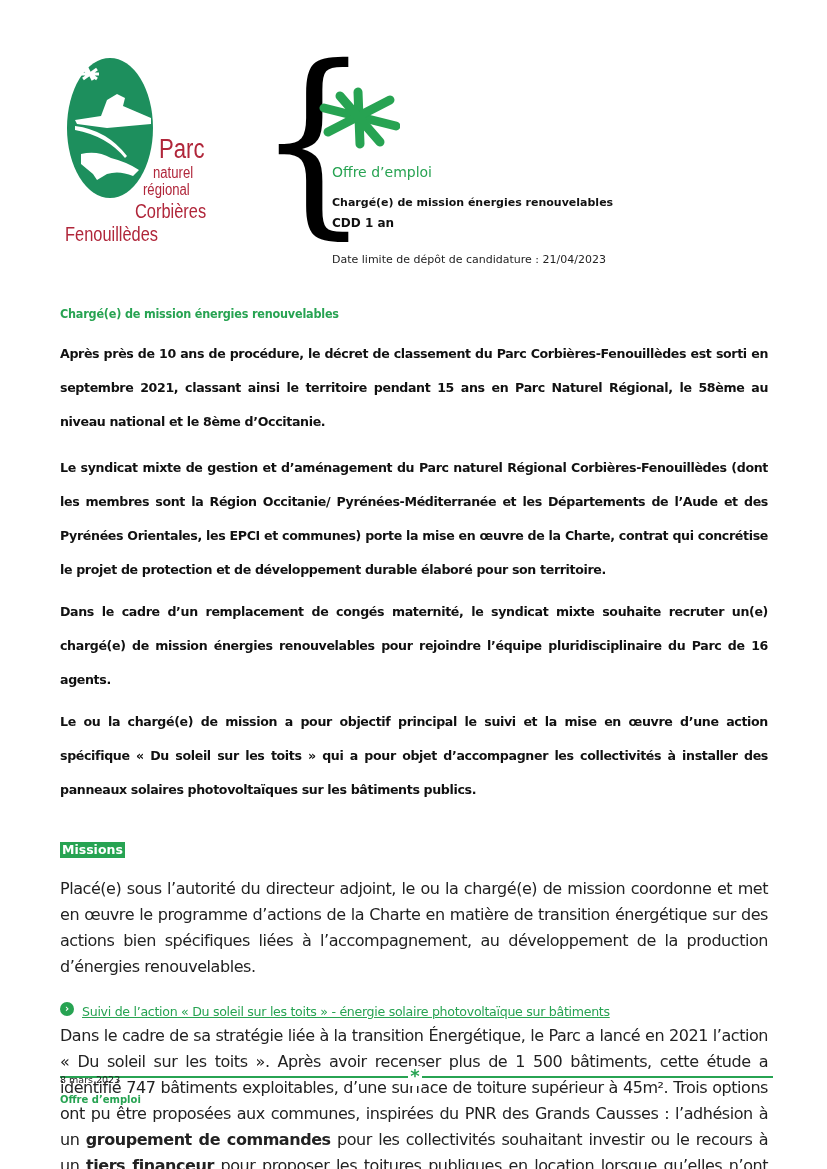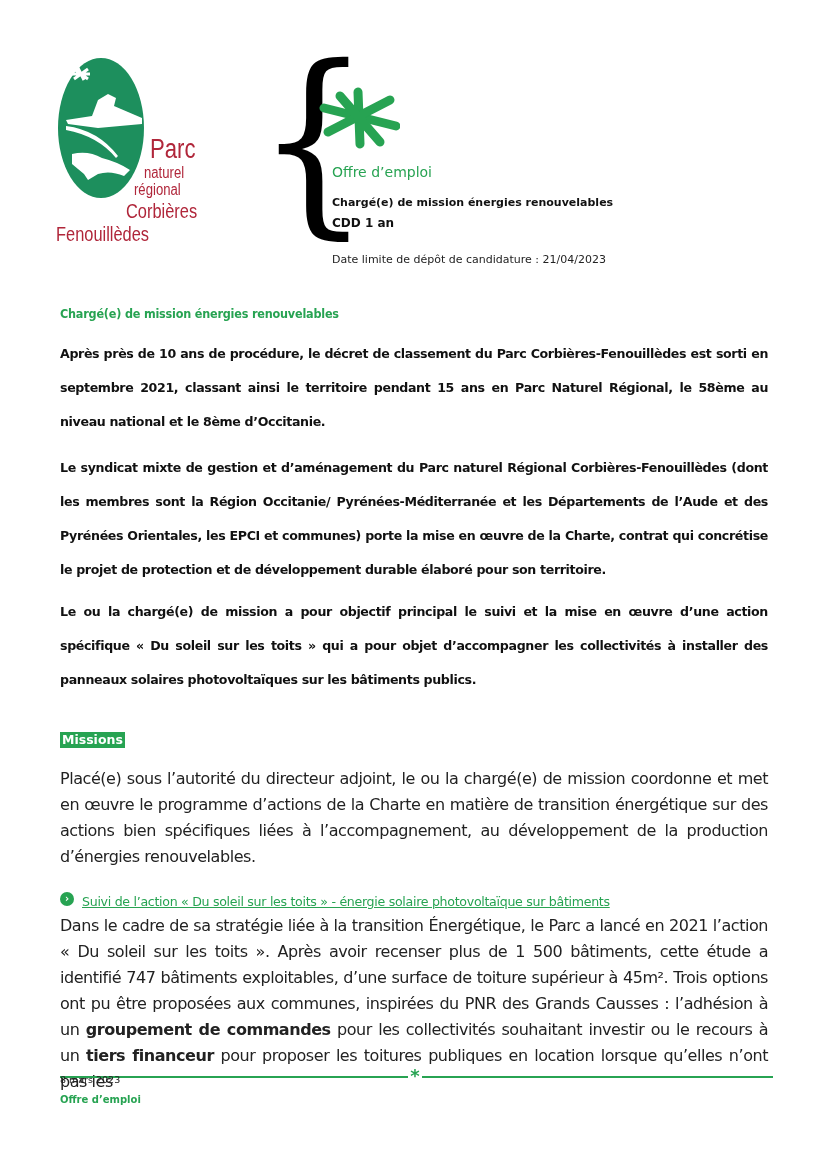--- a/index.html
+++ b/index.html
@@ -1,21 +1,21 @@
 <!DOCTYPE html>
 <html><head>
   <meta charset="utf-8">
   <style>
     html, body { margin: 0; padding: 0; background: #ffffff; }
     body { width: 827px; height: 1169px; position: relative; overflow: hidden;
            font-family: "DejaVu Sans", sans-serif; color: #111; }
     .abs { position: absolute; }
 
     
-    .logo { left: 56px; top: 56px; width: 140px; height: 190px; }
+    .logo { left: 65px; top: 56px; width: 140px; height: 190px; }
     .logo-oval { position: absolute; left: 2px; top: 2px; width: 86px; height: 140px;
                  background: #1d8f5d; border-radius: 50%; }
     .logo-text { position: absolute; left: 74px; font-family: "Liberation Sans", sans-serif;
                  color: #b0263a; line-height: 1; white-space: nowrap; transform: scaleX(0.82); transform-origin: left; }
     .lt-parc { top: 80px; font-size: 27px; left: 94px; }
     .lt-naturel { top: 109px; font-size: 16px; left: 88px; }
     .lt-regional { top: 126px; font-size: 16px; left: 78px; }
     .lt-corb { top: 145px; font-size: 20px; left: 70px; }
     .lt-feno { top: 168px; font-size: 20px; left: 0px; }
 
@@ -87,20 +87,21 @@
 
 <div class="abs hdr hdr-offer">Offre d’emploi</div>
 <div class="abs hdr hdr-title">Chargé(e) de mission énergies renouvelables</div>
 <div class="abs hdr hdr-cdd">CDD 1 an</div>
 <div class="abs hdr hdr-date">Date limite de dépôt de candidature : 21/04/2023</div>
 
 <div class="abs content">
   <div class="h-green">Chargé(e) de mission énergies renouvelables</div>
   <p class="p-bold">Après près de 10 ans de procédure, le décret de classement du Parc Corbières-Fenouillèdes est sorti en septembre 2021, classant ainsi le territoire pendant 15 ans en Parc Naturel Régional, le 58ème au niveau national et le 8ème d’Occitanie.</p>
   <p class="p-bold" style="margin-top:12px">Le syndicat mixte de gestion et d’aménagement du Parc naturel Régional Corbières-Fenouillèdes (dont les membres sont la Région Occitanie/ Pyrénées-Méditerranée et les Départements de l’Aude et des Pyrénées Orientales, les EPCI et communes) porte la mise en œuvre de la Charte, contrat qui concrétise le projet de protection et de développement durable élaboré pour son territoire.</p>
+  <p class="p-bold">Dans le cadre d’un remplacement de congés maternité, le syndicat mixte souhaite recruter un(e) chargé(e) de mission énergies renouvelables pour rejoindre l’équipe pluridisciplinaire du Parc de 16 agents.</p>
   <p class="p-bold">Le ou la chargé(e) de mission a pour objectif principal le suivi et la mise en œuvre d’une action spécifique « Du soleil sur les toits » qui a pour objet d’accompagner les collectivités à installer des panneaux solaires photovoltaïques sur les bâtiments publics.</p>
 
   <div style="margin-top:32px; margin-bottom:18px;">
     <span class="missions">Missions</span>
   </div>
   <p class="p-normal">Placé(e) sous l’autorité du directeur adjoint, le ou la chargé(e) de mission coordonne et met en œuvre le programme d’actions de la Charte en matière de transition énergétique sur des actions bien spécifiques liées à l’accompagnement, au développement de la production d’énergies renouvelables.</p>
 
   <div class="sect">
     <span class="sect-icon">›</span>
     <span class="sect-link">Suivi de l’action « Du soleil sur les toits » - énergie solaire photovoltaïque sur bâtiments</span>

